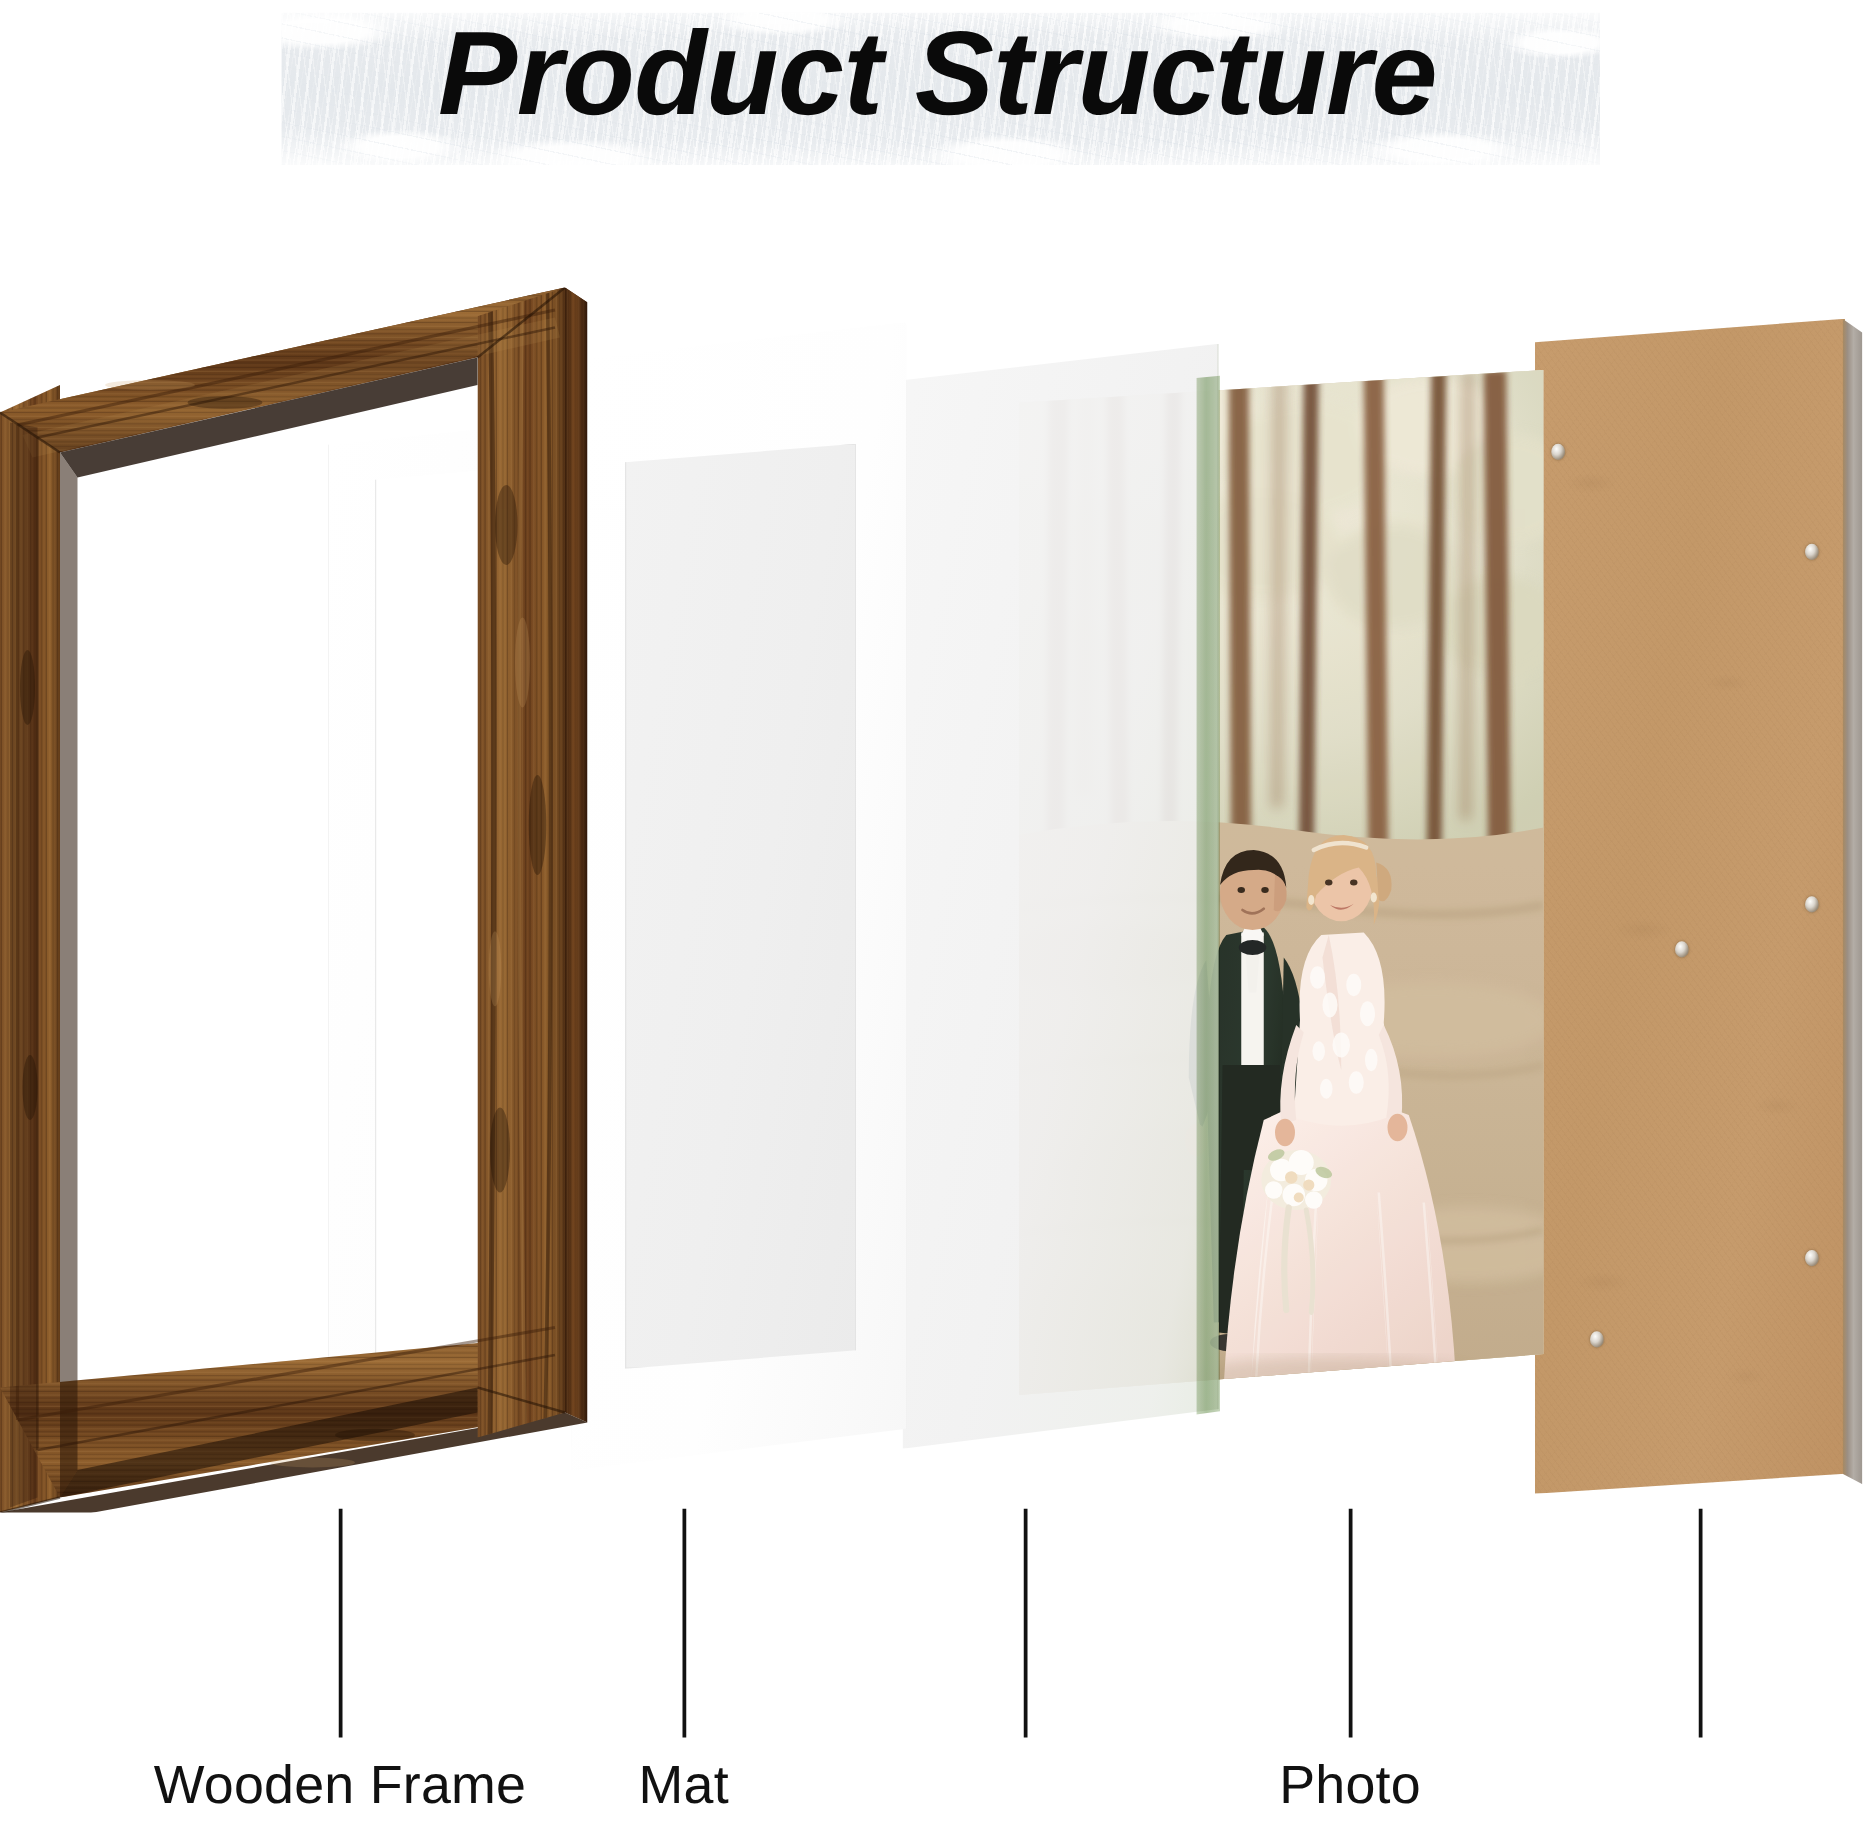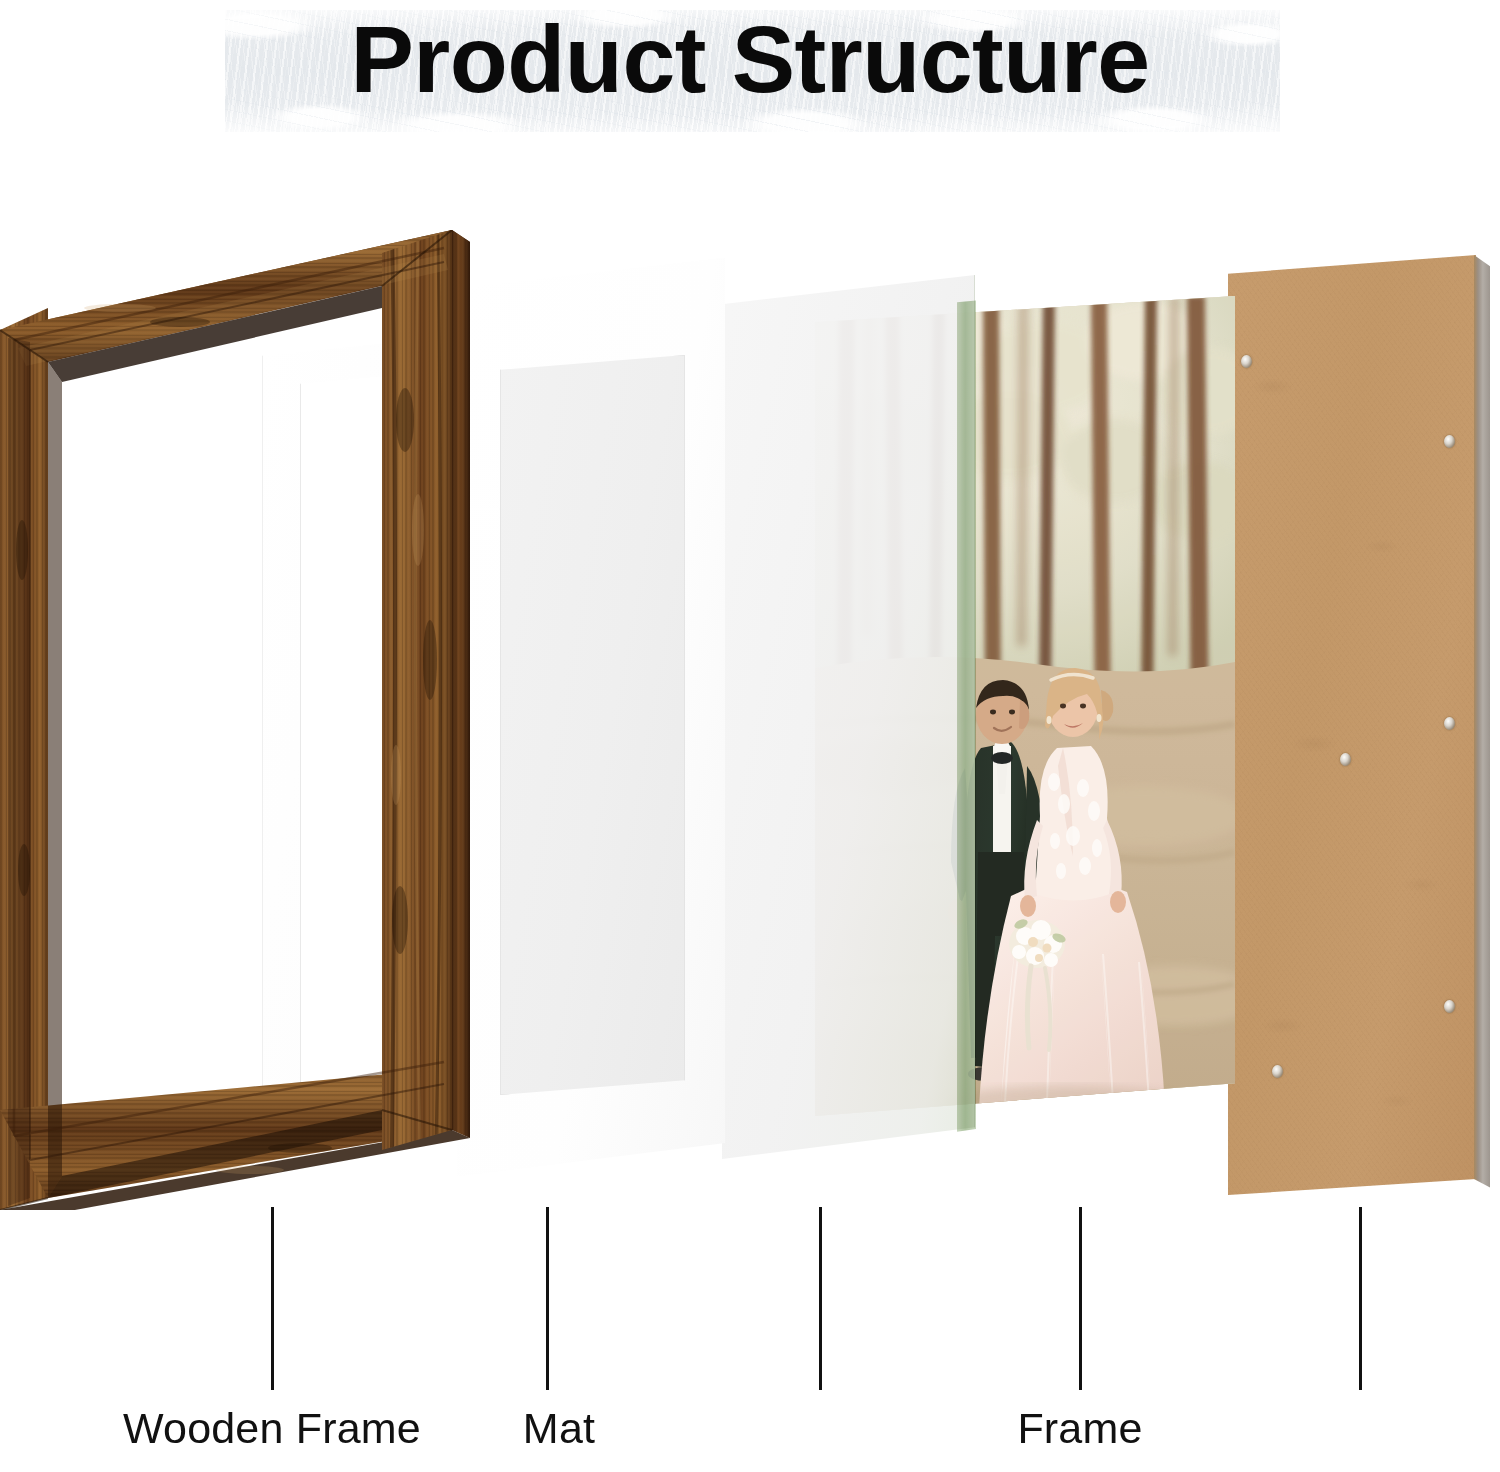--- a/index.html
+++ b/index.html
@@ -10,21 +10,21 @@
     background: #ffffff;
     font-family: "Liberation Sans", sans-serif;
     overflow: hidden;
     position: relative;
   }
 
   
   #title-area {
     position: absolute;
     left: 0; top: 0;
-    width: 1500px; height: 150px;
+    width: 1500px; height: 150px; font-style: italic;
   }
   #title-band {
     position: absolute;
     left: 225px; top: 10px;
     width: 1055px; height: 122px;
     background:
       radial-gradient(ellipse 60px 16px at 3% 12%, rgba(255,255,255,.95) 0 60%, rgba(255,255,255,0) 100%),
       radial-gradient(ellipse 50px 14px at 9% 88%, rgba(255,255,255,.95) 0 60%, rgba(255,255,255,0) 100%),
       radial-gradient(ellipse 70px 15px at 22% 95%, rgba(255,255,255,.9) 0 60%, rgba(255,255,255,0) 100%),
       radial-gradient(ellipse 55px 13px at 38% 5%, rgba(255,255,255,.9) 0 60%, rgba(255,255,255,0) 100%),
@@ -537,15 +537,15 @@
 </div>
 
 <div id="callouts">
   <div class="leader" style="left:271px;"></div>
   <div class="leader" style="left:546px;"></div>
   <div class="leader" style="left:819px;"></div>
   <div class="leader" style="left:1079px;"></div>
   <div class="leader" style="left:1359px;"></div>
 
   <div class="callout-label" style="left:272px;">Wooden Frame</div>
-  <div class="callout-label" style="left:547px;margin-left:12px;">Mat</div>
-  <div class="callout-label" style="left:1080px;">Frame</div>
+  <div class="callout-label" style="left:547px;">Mat</div>
+  <div class="callout-label" style="left:1080px;">Photo</div>
 </div>
 
 </body></html>

